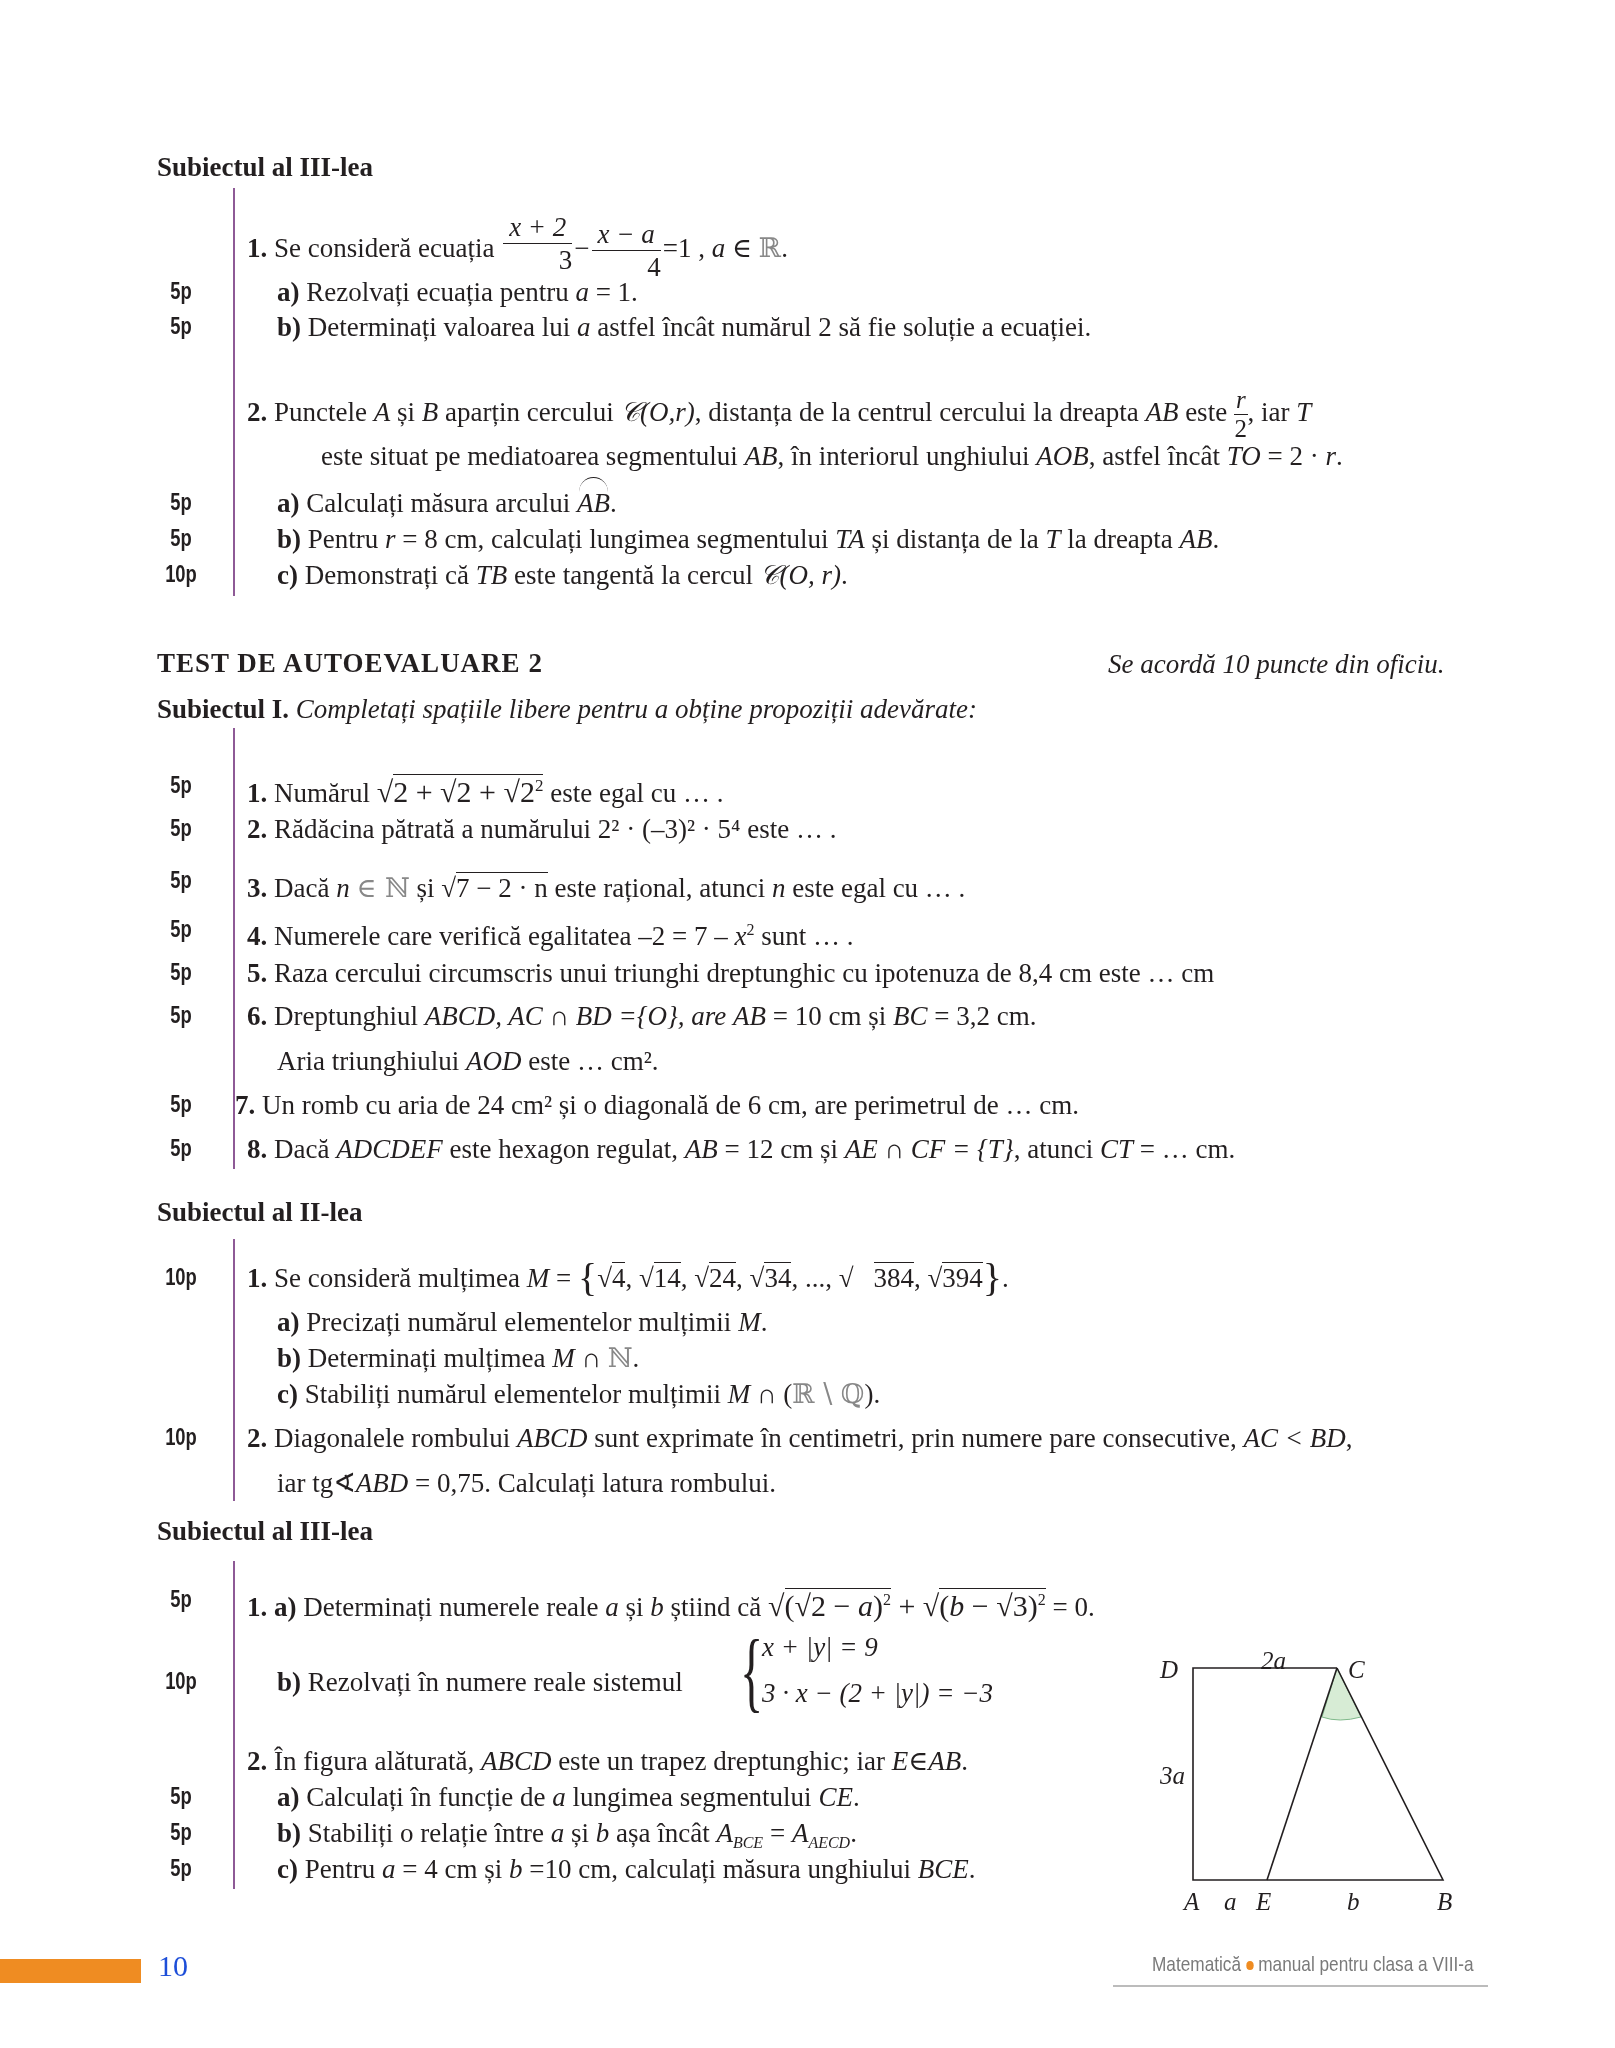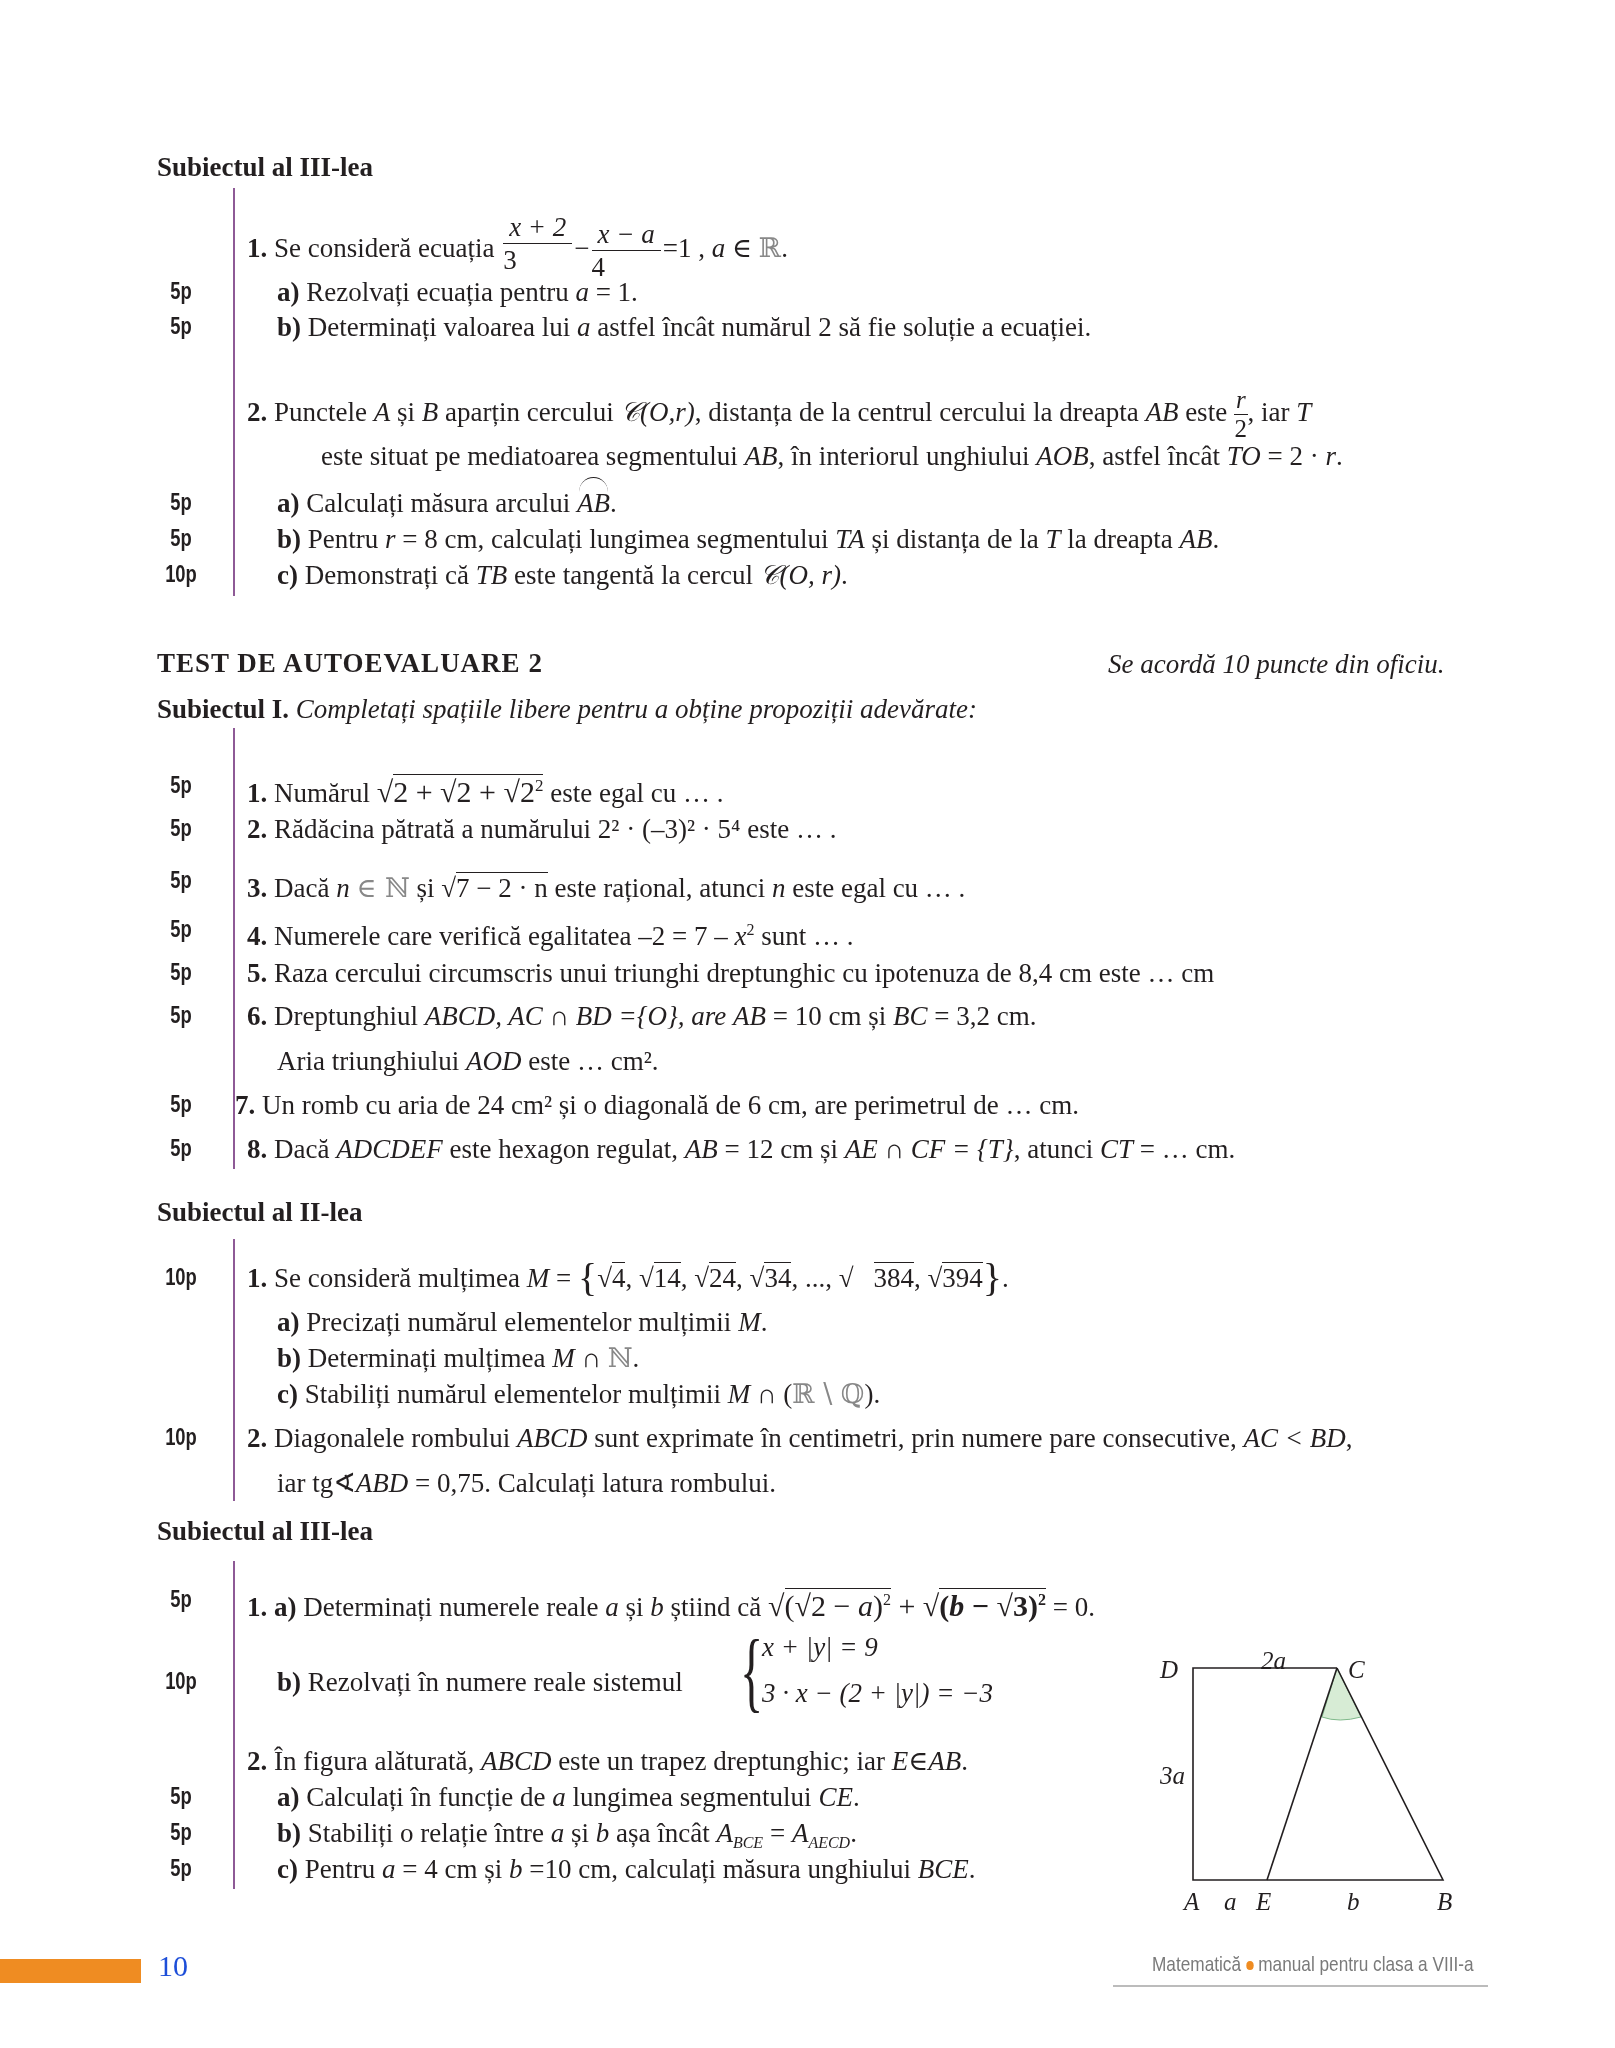--- a/index.html
+++ b/index.html
@@ -13,21 +13,21 @@
   .heading { font-weight: bold; font-size: 27px; white-space: nowrap; }
   .pts {
     position: absolute; left: 150px; width: 62px; text-align: center;
     font-family: "Liberation Sans", "DejaVu Sans", sans-serif;
     font-weight: bold; font-size: 23px; transform: scaleX(0.8);
     color: #231f20; white-space: nowrap;
   }
   .vbar { position: absolute; left: 233px; width: 2px; background: #8e5a96; }
   b.lbl { font-weight: bold; }
   i { font-style: italic; }
-  .frac { display: inline-block; vertical-align: middle; text-align: left; margin: 0 2px; }
+  .frac { display: inline-block; vertical-align: middle; text-align: right; margin: 0 2px; }
   .frac .num { display: block; border-bottom: 1.5px solid #231f20; padding: 0 6px; line-height: 32px; }
   .frac .den { display: block; line-height: 32px; }
   .small-frac { display: inline-block; vertical-align: middle; text-align: center; font-size: 25px; }
   .small-frac .num { display: block; border-bottom: 1.5px solid #231f20; line-height: 28px; padding: 0 2px; }
   .small-frac .den { display: block; line-height: 28px; }
   .bb { color: #888; font-family: "DejaVu Serif", serif; }
   .arc { display: inline-block; position: relative; }
   .arc::before {
     content: ""; position: absolute; left: 2px; right: 2px; top: -10px; height: 14px;
     border-top: 1.5px solid #231f20; border-radius: 50% 50% 0 0 / 100% 100% 0 0;
@@ -257,21 +257,21 @@
 
 <div class="pts" style="top:1586px;">5p</div>
 <div class="abs txt" style="left:247px; top:1584px;">
   <b class="lbl">1.</b>
   <b class="lbl">a)</b>
   <span>Determinați numerele reale</span>
   <i>a</i>
   <span>și</span>
   <i>b</i>
   <span>știind că</span>
-  <span style="font-size:30px;">√<span style="border-top:1.5px solid #231f20;">(√<span style="border-top:1.5px solid #231f20;">2</span> − <i>a</i>)<sup style="font-size:16px;">2</sup></span> + √<span style="border-top:1.5px solid #231f20;font-weight:bold;">(<i>b</i> − √<span style="border-top:1.5px solid #231f20;">3</span>)<sup style="font-size:16px;">2</sup></span></span>
+  <span style="font-size:30px;">√<span style="border-top:1.5px solid #231f20;">(√<span style="border-top:1.5px solid #231f20;">2</span> − <i>a</i>)<sup style="font-size:16px;">2</sup></span> + √<span style="border-top:1.5px solid #231f20;">(<i>b</i> − √<span style="border-top:1.5px solid #231f20;">3</span>)<sup style="font-size:16px;">2</sup></span></span>
   <span>= 0.</span>
 </div>
 
 <div class="pts" style="top:1668px;">10p</div>
 <div class="abs txt" style="left:277px; top:1666px;">
   <b class="lbl">b)</b>
   <span>Rezolvați în numere reale sistemul</span>
 </div>
 <div class="abs" style="left:740px; top:1628px; font-size:27px;">
   <span class="abs" style="left:0; top:-6px; font-size:88px; font-weight:100; line-height:100px; transform:scaleX(0.55); transform-origin:left;">{</span>

